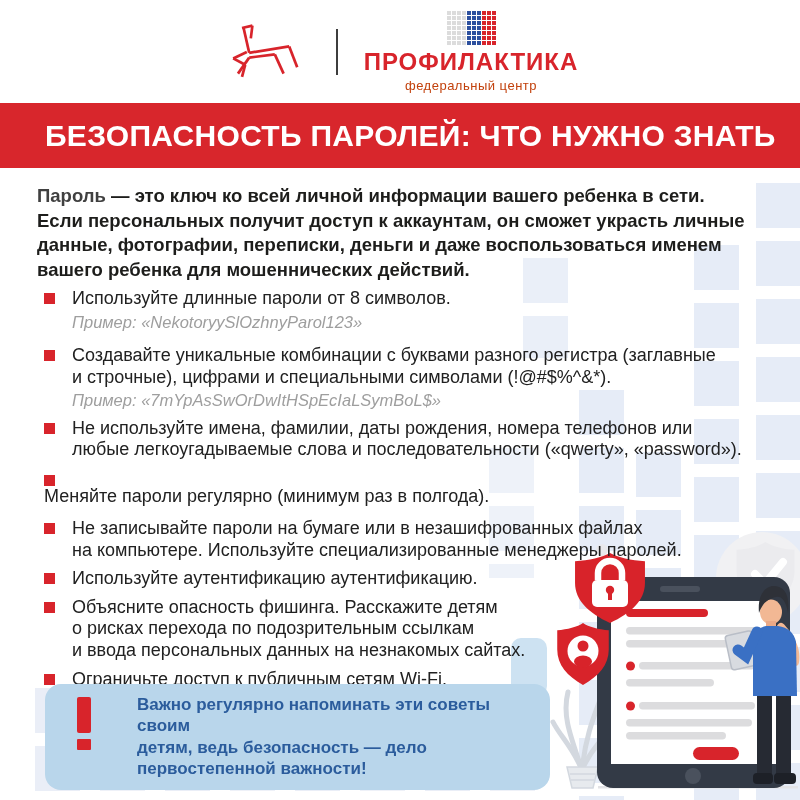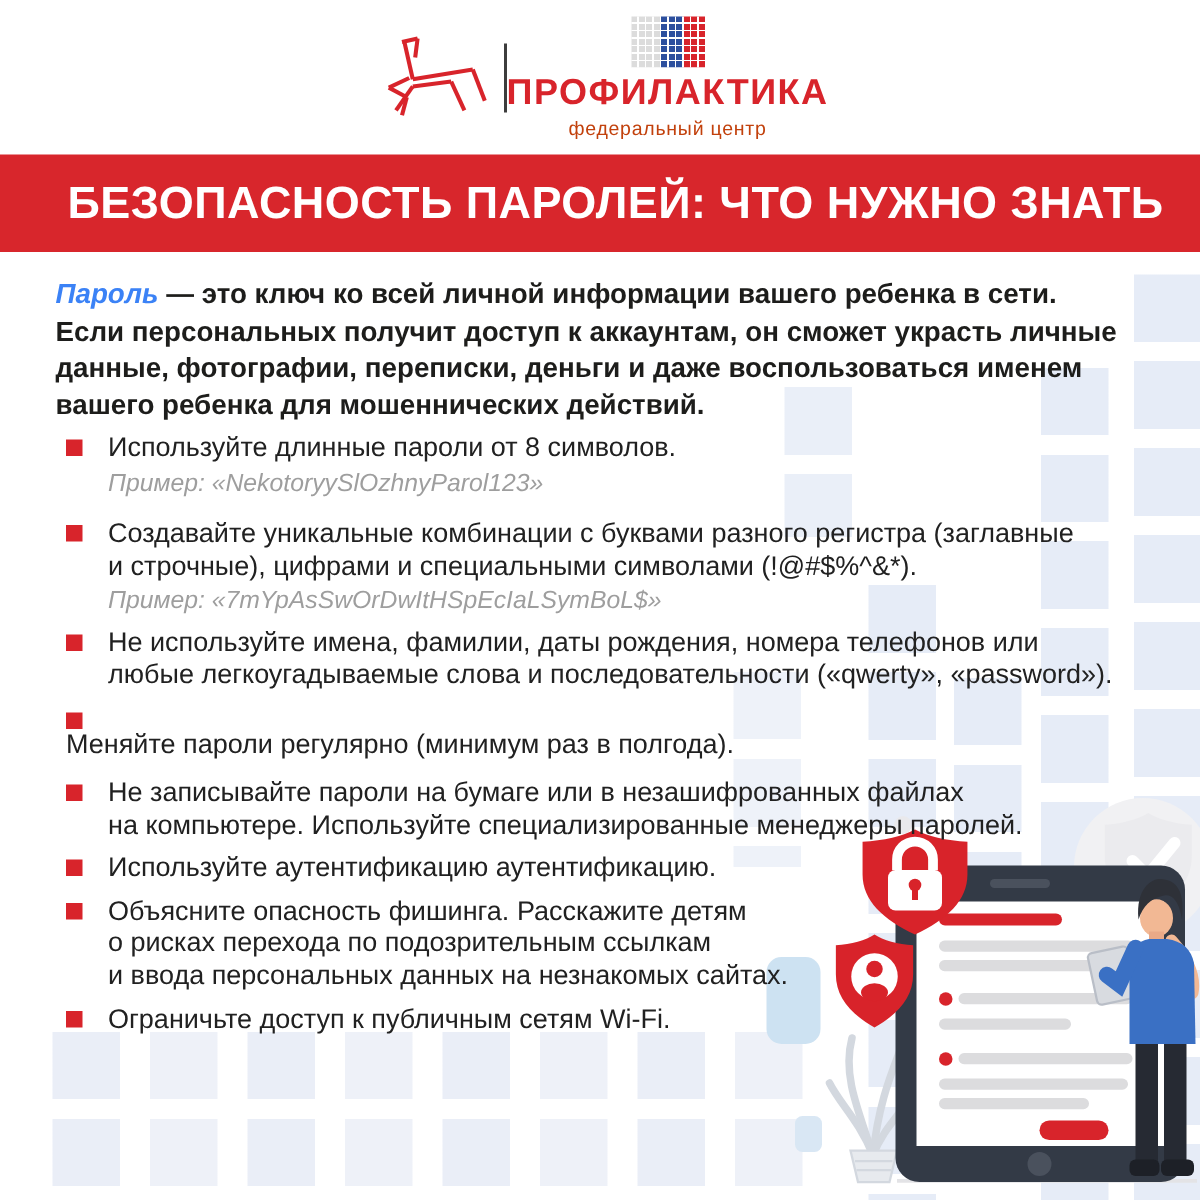--- a/index.html
+++ b/index.html
@@ -6,41 +6,41 @@
   .poster{position:relative;width:800px;height:800px;background:#ffffff;overflow:hidden;
           font-family:"Liberation Sans",sans-serif;}
 
   
   .pattern{position:absolute;inset:0;z-index:0;}
   .sqcol{position:absolute;width:45px;
          background-image:repeating-linear-gradient(to bottom,var(--c) 0 45px,transparent 45px 58px);}
 
   
   .header{position:absolute;top:0;left:0;right:0;height:103px;z-index:2;
-          display:flex;align-items:center;justify-content:center;background:transparent;}
+          display:flex;align-items:center;justify-content:center;gap:26px;background:transparent;}
   .chair-svg{width:88px;height:74px;}
   .divider{width:2px;height:46px;background:#3d3d3d;}
   .brand{display:flex;flex-direction:column;align-items:center;}
   .mosaic{width:49px;height:34px;margin-bottom:5px;
     background-image:
       repeating-linear-gradient(to right,transparent 0 4px,#ffffff 4px 5px),
       repeating-linear-gradient(to bottom,transparent 0 4px,#ffffff 4px 5px),
       linear-gradient(to right,#dcdcdc 0 40%,#2c4f9e 40% 70%,#d8242b 70% 100%);}
   .brand-name{color:#d8242b;font-weight:bold;font-size:24px;letter-spacing:1px;line-height:1;}
   .brand-sub{color:#c2410c;font-size:13px;margin-top:4px;letter-spacing:0.5px;}
 
   
   .banner{position:absolute;top:103px;left:0;width:800px;height:65px;background:#d8262c;z-index:2;
           display:flex;align-items:center;padding-left:12px;}
   .banner h1{margin:0 0 0 33px;color:#ffffff;font-size:30px;font-weight:bold;letter-spacing:0.3px;white-space:nowrap;}
 
   
   .intro{position:absolute;top:184px;left:37px;width:730px;z-index:2;
          font-size:18.5px;font-weight:bold;color:#1d1d1b;line-height:1.33;white-space:pre-line;}
-  .intro .lead{color:#3b82f6;font-style:italic;}
+  .intro .lead{color:#404040;}
 
   
   .tips{position:absolute;top:288px;left:44px;width:730px;z-index:2;}
   .tip{display:flex;align-items:flex-start;}
   .tip .marker{width:11px;height:11px;background:#d8242b;margin:5px 17px 0 0;flex-shrink:0;}
   .tip .body{font-size:18px;line-height:21.5px;color:#212121;white-space:pre-line;}
   .tip .example{font-size:16.5px;line-height:21.5px;color:#9e9e9e;font-style:italic;margin-top:2px;white-space:pre-line;}
 
   
   .callout{position:absolute;top:684px;left:45px;width:505px;box-sizing:border-box;z-index:3;
@@ -145,20 +145,29 @@
       <div class="body">Объясните опасность фишинга. Расскажите детям
 о рисках перехода по подозрительным ссылкам
 и ввода персональных данных на незнакомых сайтах.</div>
     </div>
     <div class="tip">
       <span class="marker"></span>
       <div class="body">Ограничьте доступ к публичным сетям Wi-Fi.</div>
     </div>
   </div>
 
+  <div class="callout">
+    <div class="excl">
+      <div class="bar"></div>
+        <div class="dot"></div>
+    </div>
+    <div class="callout-text">Важно регулярно напоминать эти советы своим
+детям, ведь безопасность — дело
+первостепенной важности!</div>
+  </div>
 
   <svg class="illu" viewBox="0 0 290 280">
     <defs>
       <path id="shield" d="M50 0 C60 7 78 12 96 13 L96 48 C96 76 78 96 50 112 C22 96 4 76 4 48 L4 13 C22 12 40 7 50 0 Z"></path>
     </defs>
 
     <g>
       <circle cx="252" cy="58" r="46" fill="#f1f1f3"></circle>
       <use href="#shield" x="0" y="0" transform="translate(224,22) scale(0.63,0.60)" fill="#ebebee"></use>
       <path d="M245 54 L255 64 L273 42" stroke="#ffffff" stroke-width="8" fill="none" stroke-linecap="round" stroke-linejoin="round"></path>

